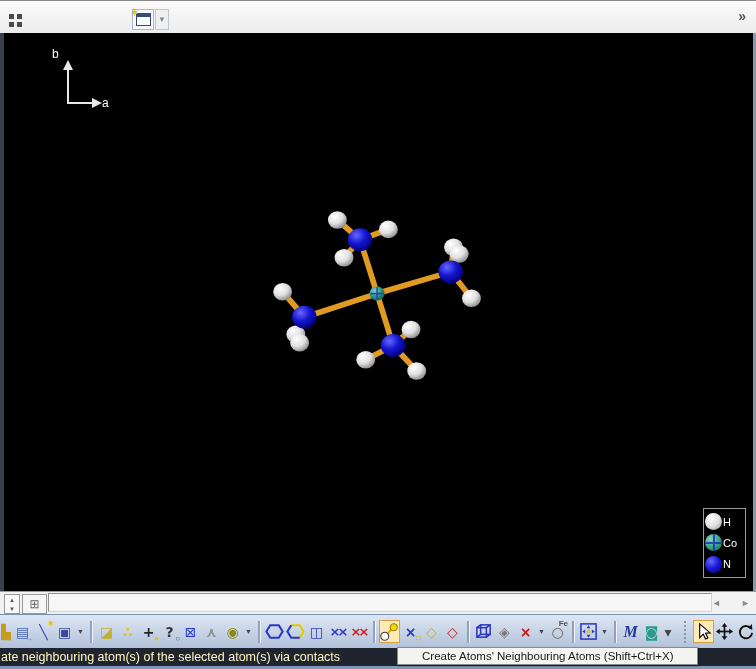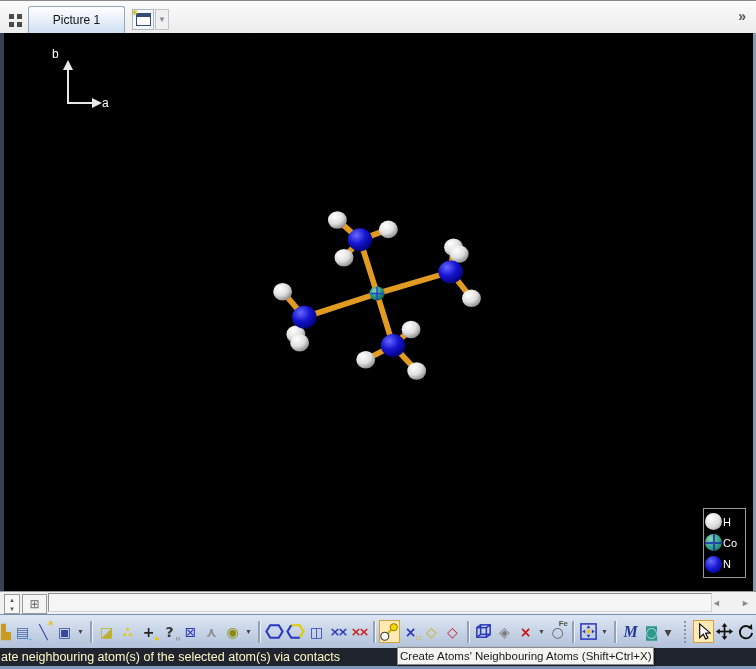--- a/index.html
+++ b/index.html
@@ -84,31 +84,28 @@
   .tb-dd{width:11px;height:23px;flex:none;display:flex;align-items:center;justify-content:center;
       font-size:7px;color:#445;}
   .tb-btn.narrow{width:12px;overflow:hidden;}
   
   #statusbar{position:absolute;left:0;top:648px;width:756px;height:18px;background:#20242e;
       display:flex;align-items:center;}
   #status-text{color:#fef9c3;font-size:12.5px;margin-left:1px;white-space:nowrap;}
   #bottomstrip{position:absolute;left:0;top:666px;width:756px;height:3px;background:#8096ba;}
   
   #tooltip{position:absolute;left:397px;top:647px;z-index:10;background:#f4f4f1;
-      border:1px solid #8a8a8a;color:#1a1a1a;font-size:11.5px;padding:2px 2px;white-space:nowrap;
+      border:1px solid #8a8a8a;color:#1a1a1a;font-size:11.5px;padding:2px 24px;white-space:nowrap;
       box-shadow:1px 1px 2px rgba(0,0,0,.4);}
 </style>
 </head>
 <body>
 
 <div id="tabbar">
   <div id="tab-dots"></div>
-  <div class="tab">
-    <span>Picture 1</span>
-  </div>
   <div id="newpic-btn">
     <span id="newpic-icon">
         <span id="newpic-star">✶</span>
       </span>
   </div>
   <div id="newpic-dd">▼</div>
   <div id="tab-overflow">»</div>
 </div>
 
 <div id="canvas">

